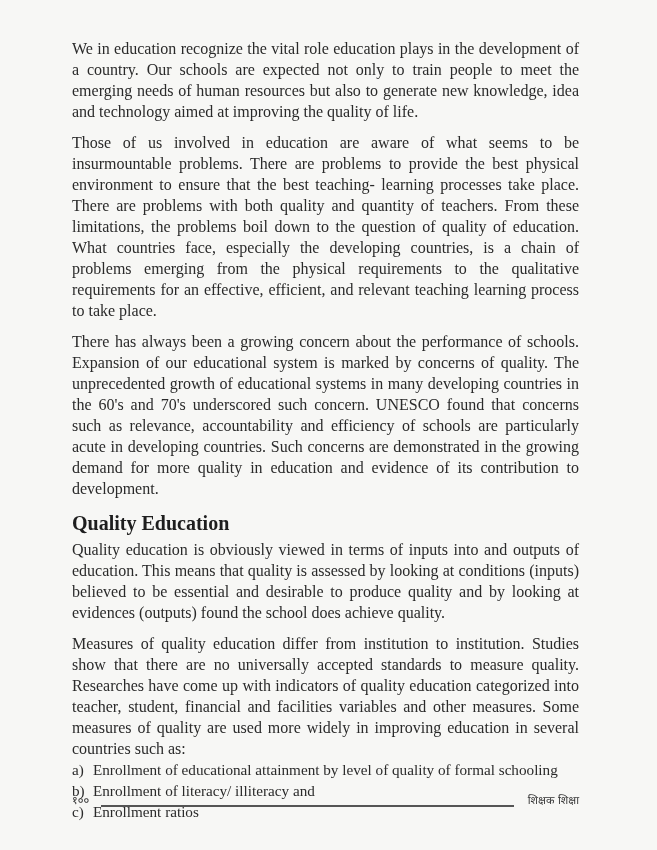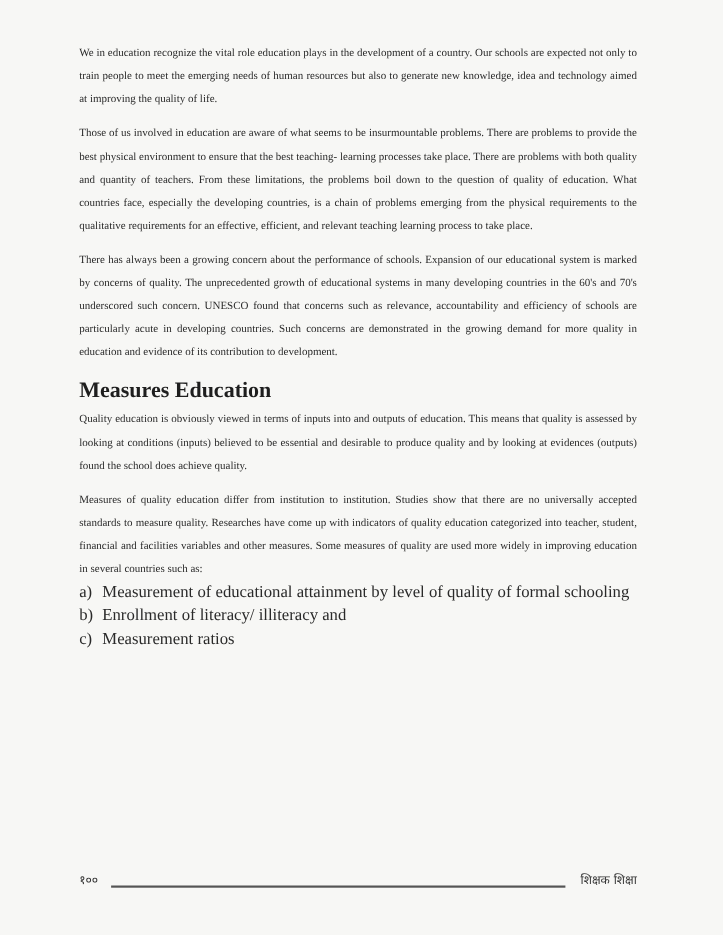--- a/index.html
+++ b/index.html
@@ -8,21 +8,21 @@
     background: #f7f7f5;
     position: relative;
     font-family: "Liberation Serif", "DejaVu Serif", serif;
     color: #2a2a2a;
   }
   .page {
     position: absolute; left: 72px; top: 38px; width: 507px;
   }
   p.para {
     margin: 0 0 10px 0;
-    font-size: 10px;
+    font-size: 16px;
     line-height: 21px;
     text-align: justify;
     font-family: Liberation Serif, serif;
   }
   h2.heading {
     margin: 4px 0 2px 0;
     font-size: 20px;
     line-height: 28px;
     font-weight: bold;
     color: #1e1e1e;
@@ -43,36 +43,36 @@
   .footer .rule { flex: 1; height: 2px; background: #555; margin: 0 14px 0 12px; }
 </style>
 </head>
 <body>
 
 <div class="page">
   <p class="para">We in education recognize the vital role education plays in the development of a country. Our schools are expected not only to train people to meet the emerging needs of human resources but also to generate new knowledge, idea and technology aimed at improving the quality of life.</p>
   <p class="para">Those of us involved in education are aware of what seems to be insurmountable problems. There are problems to provide the best physical environment to ensure that the best teaching- learning processes take place. There are problems with both quality and quantity of teachers. From these limitations, the problems boil down to the question of quality of education. What countries face, especially the developing countries, is a chain of problems emerging from the physical requirements to the qualitative requirements for an effective, efficient, and relevant teaching learning process to take place.</p>
   <p class="para">There has always been a growing concern about the performance of schools. Expansion of our educational system is marked by concerns of quality. The unprecedented growth of educational systems in many developing countries in the 60's and 70's underscored such concern. UNESCO found that concerns such as relevance, accountability and efficiency of schools are particularly acute in developing countries. Such concerns are demonstrated in the growing demand for more quality in education and evidence of its contribution to development.</p>
 
-  <h2 class="heading">Measures Education</h2>
+  <h2 class="heading">Quality Education</h2>
   <p class="para">Quality education is obviously viewed in terms of inputs into and outputs of education. This means that quality is assessed by looking at conditions (inputs) believed to be essential and desirable to produce quality and by looking at evidences (outputs) found the school does achieve quality.</p>
   <p class="para" style="margin-bottom:0">Measures of quality education differ from institution to institution. Studies show that there are no universally accepted standards to measure quality. Researches have come up with indicators of quality education categorized into teacher, student, financial and facilities variables and other measures. Some measures of quality are used more widely in improving education in several countries such as:</p>
 
   <ol class="list">
     <li>
       <span class="marker">a)</span>
-      <span class="txt">Measurement of educational attainment by level of quality of formal schooling</span>
+      <span class="txt">Enrollment of educational attainment by level of quality of formal schooling</span>
     </li>
     <li>
       <span class="marker">b)</span>
       <span class="txt">Enrollment of literacy/ illiteracy and</span>
     </li>
     <li>
       <span class="marker">c)</span>
-      <span class="txt">Measurement ratios</span>
+      <span class="txt">Enrollment ratios</span>
     </li>
   </ol>
 </div>
 
 <div class="footer">
   <span>१००</span>
   <span class="rule"></span>
   <span>शिक्षक शिक्षा</span>
 </div>
 

